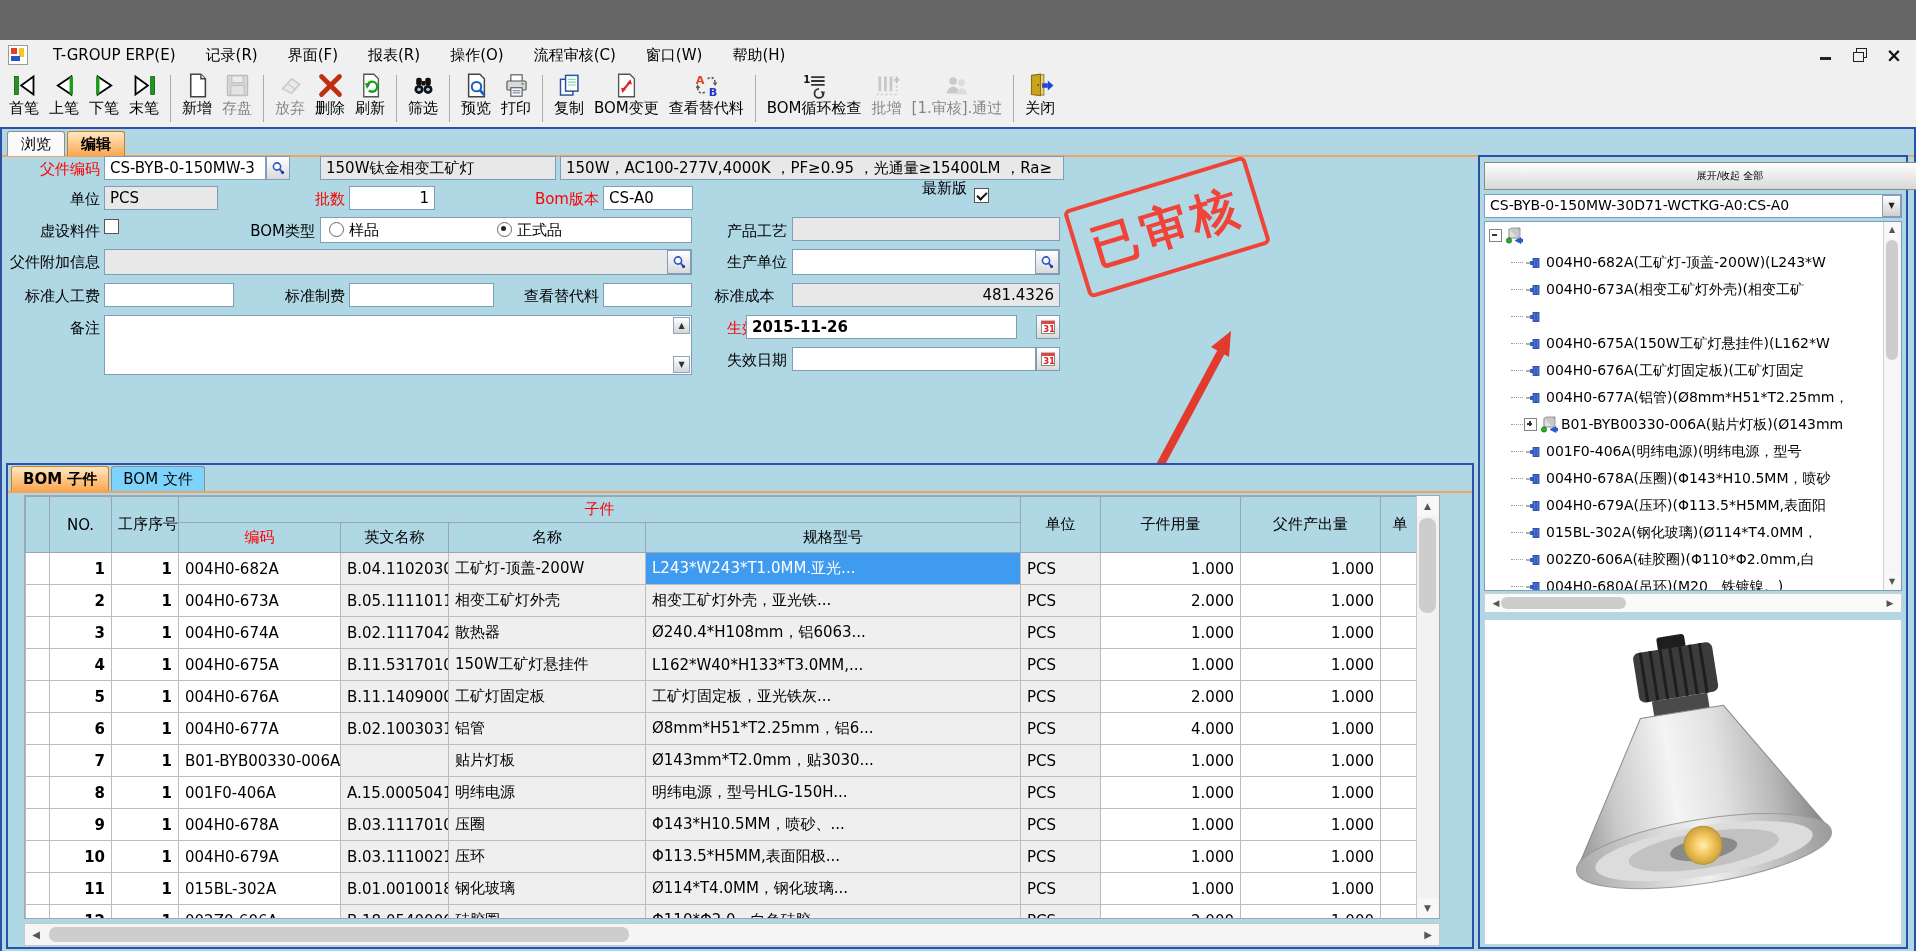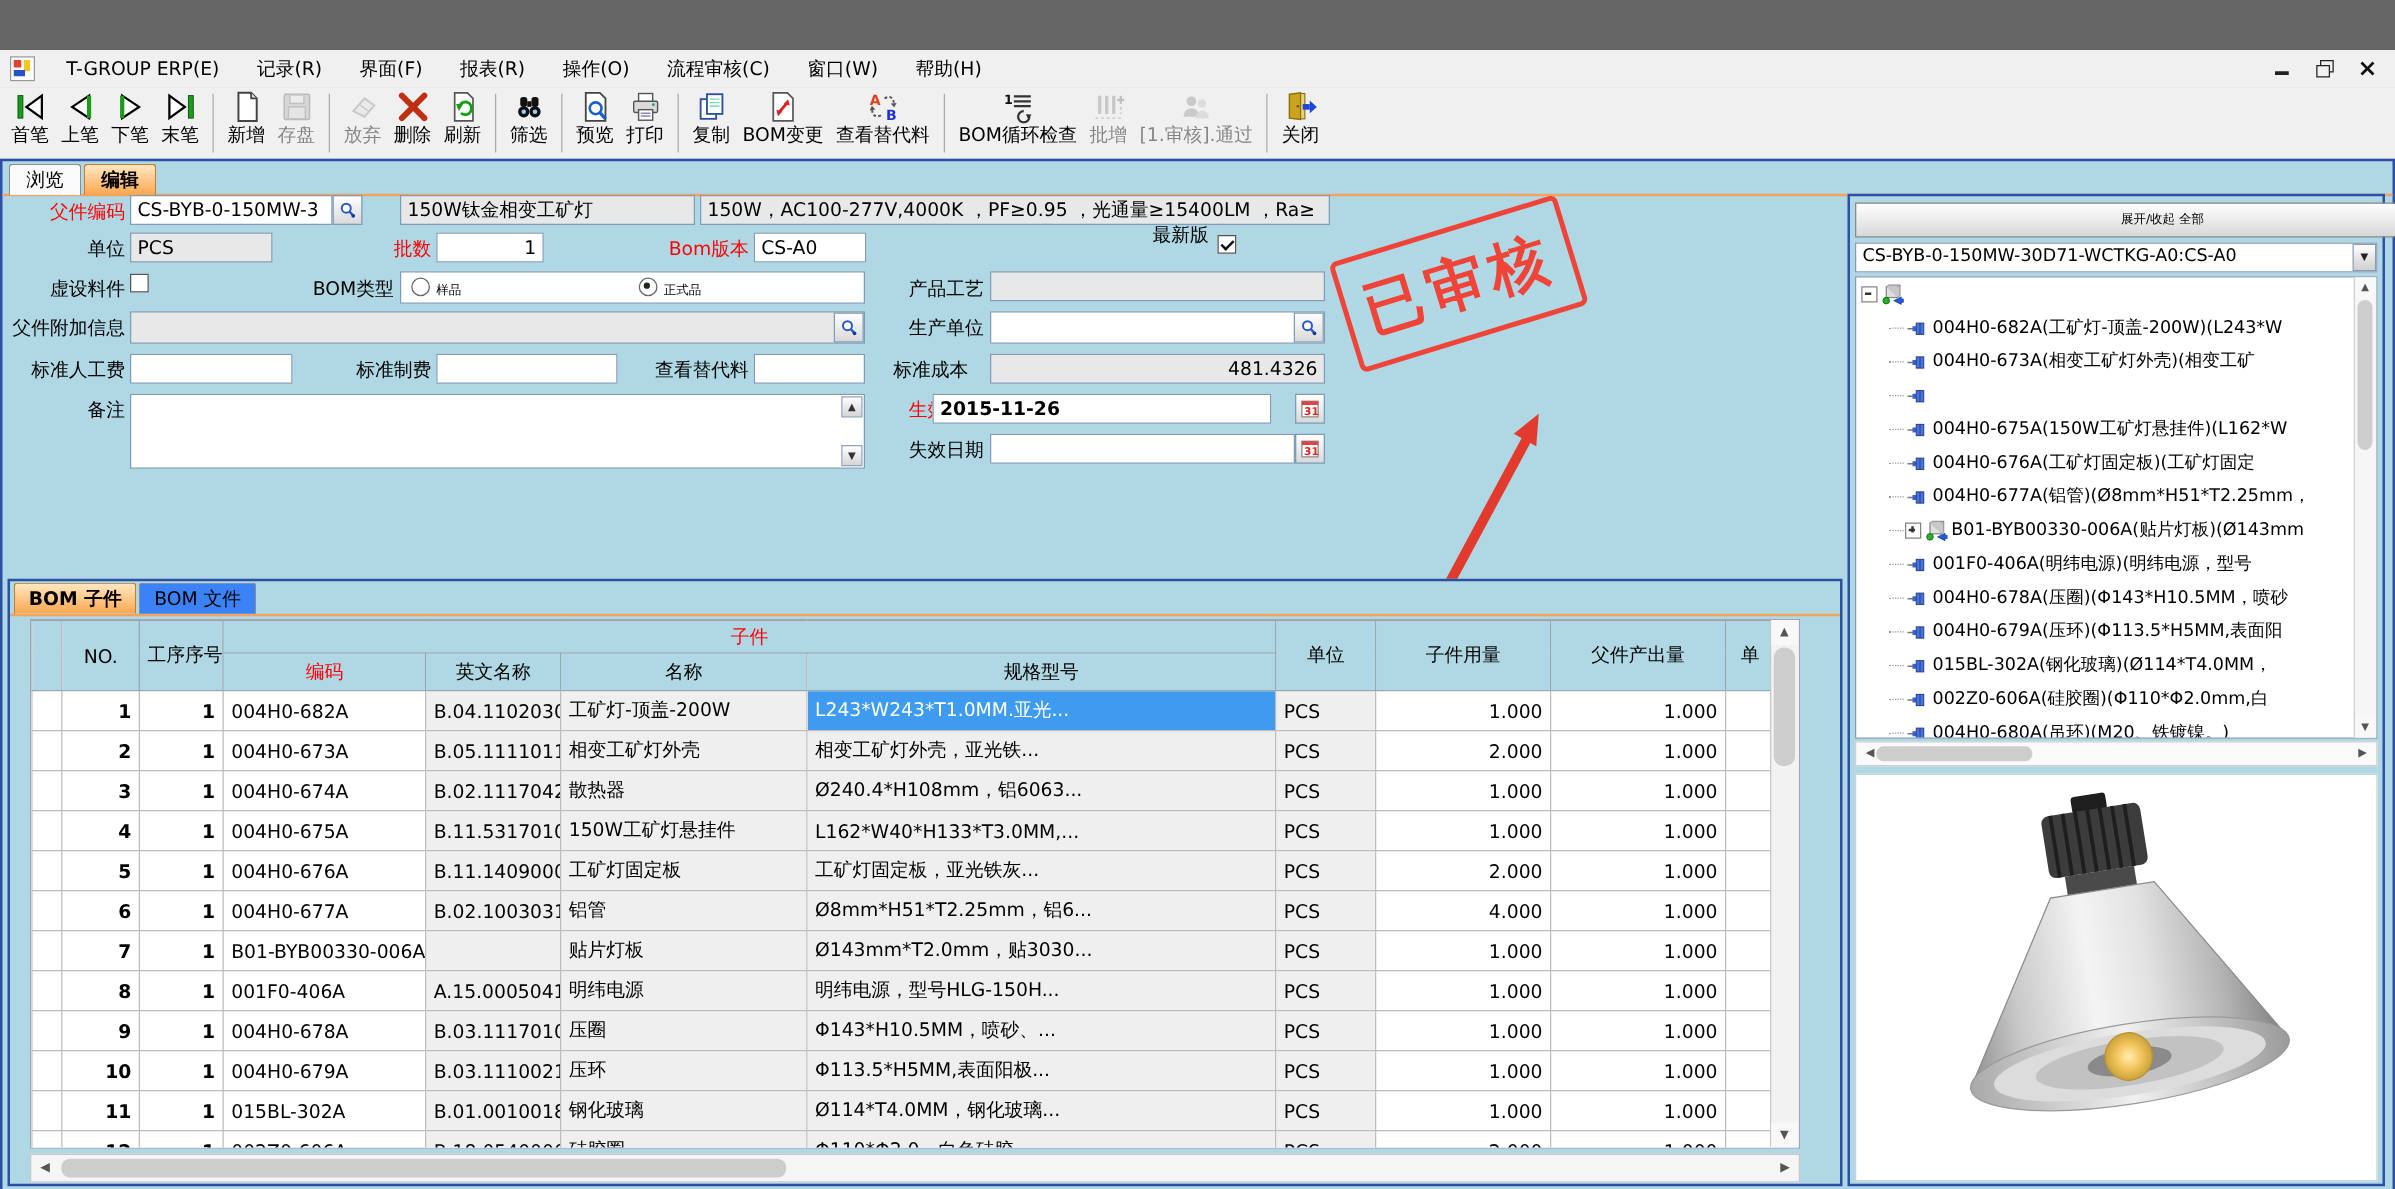--- a/index.html
+++ b/index.html
@@ -35,32 +35,32 @@
   
   .flabel{position:absolute;font-size:15px;text-align:right;color:#000;white-space:nowrap;}
   .flabel.red{color:#F00;}
   .ffield{position:absolute;background:#fff;border:1px solid #7F9DB9;font-size:15px;padding:2px 5px;box-sizing:border-box;height:24px;overflow:hidden;white-space:nowrap;color:#000;}
   .ffield.gray{background:#E8E8E8;}
   .ffield.rt{text-align:right;}
   .sqbtn{position:absolute;width:24px;height:24px;background:linear-gradient(#FFF,#D9D9D9);border:1px solid #7F9DB9;box-sizing:border-box;display:flex;align-items:center;justify-content:center;}
   .sqbtn svg{width:16px;height:16px;}
   .cbox{position:absolute;width:15px;height:15px;background:#fff;border:1px solid #555;box-sizing:border-box;}
   .cbox.checked::after{content:"";position:absolute;left:2px;top:3px;width:8px;height:4px;border-left:2px solid #111;border-bottom:2px solid #111;transform:rotate(-45deg);}
-  .radiowrap{position:absolute;background:#fff;border:1px solid #7F9DB9;box-sizing:border-box;display:flex;align-items:center;font-size:10px;gap:24px;}
+  .radiowrap{position:absolute;background:#fff;border:1px solid #7F9DB9;box-sizing:border-box;display:flex;align-items:center;font-size:15px;}
   .radio{width:13px;height:13px;border-radius:50%;border:1px solid #666;background:#fff;display:inline-block;position:relative;margin-right:5px;vertical-align:-2px;}
   .radio.sel::after{content:"";position:absolute;left:3px;top:3px;width:5px;height:5px;border-radius:50%;background:#222;}
   .spin{position:absolute;width:17px;height:17px;background:linear-gradient(#FFF,#D5D5D5);border:1px solid #8FA3BC;font-size:8px;line-height:15px;text-align:center;color:#333;box-sizing:border-box;}
   .remark{position:absolute;background:#fff;border:1px solid #7F9DB9;box-sizing:border-box;}
   
   .stamp{position:absolute;left:1070px;top:52px;width:182px;height:84px;border:4px solid #F5392C;border-radius:6px;color:#F5392C;font-size:47px;font-weight:bold;letter-spacing:5px;display:flex;align-items:center;justify-content:center;transform:rotate(-17deg);opacity:.93;background:rgba(255,255,255,0.02);}
   .redarrow{position:absolute;left:1125px;top:192px;width:125px;height:195px;pointer-events:none;}
   
   .bombox{position:absolute;left:4px;top:334px;width:1468px;height:486px;border:2px solid #2B50A5;background:#AFD7E4;box-sizing:border-box;}
   .btabs{position:absolute;left:3px;top:1px;display:flex;}
-  .btab{padding:3px 11px 2px 11px;font-size:15px;background:#3b82f6;border:1px solid #8E8E8E;border-bottom:none;margin-right:2px;border-radius:3px 3px 0 0;}
+  .btab{padding:3px 11px 2px 11px;font-size:15px;background:#7dd3fc;border:1px solid #8E8E8E;border-bottom:none;margin-right:2px;border-radius:3px 3px 0 0;}
   .btab.active{background:linear-gradient(#FFE8C2,#FBA64E);font-weight:bold;border-color:#C87E28;}
   .btabline{position:absolute;left:0;right:0;top:26px;height:2px;background:#F2A45C;}
   .tablewrap{position:absolute;left:16px;top:30px;width:1416px;height:424px;background:#fff;overflow:hidden;border:1px solid #9AA8B8;box-sizing:border-box;}
   table.bom{border-collapse:collapse;table-layout:fixed;width:1394px;font-size:15px;background:#fff;}
   table.bom th,table.bom td{border:1px solid #BCBCBC;padding:0 6px;box-sizing:border-box;overflow:hidden;white-space:nowrap;}
   table.bom thead th{background:#AFD7E4;font-weight:normal;text-align:center;border-color:#98A8B2;}
   table.bom thead tr.h1 th{height:26px;}
   table.bom thead tr.h2 th{height:30px;}
   table.bom td{height:32px;}
   .redtxt{color:#F00;}

